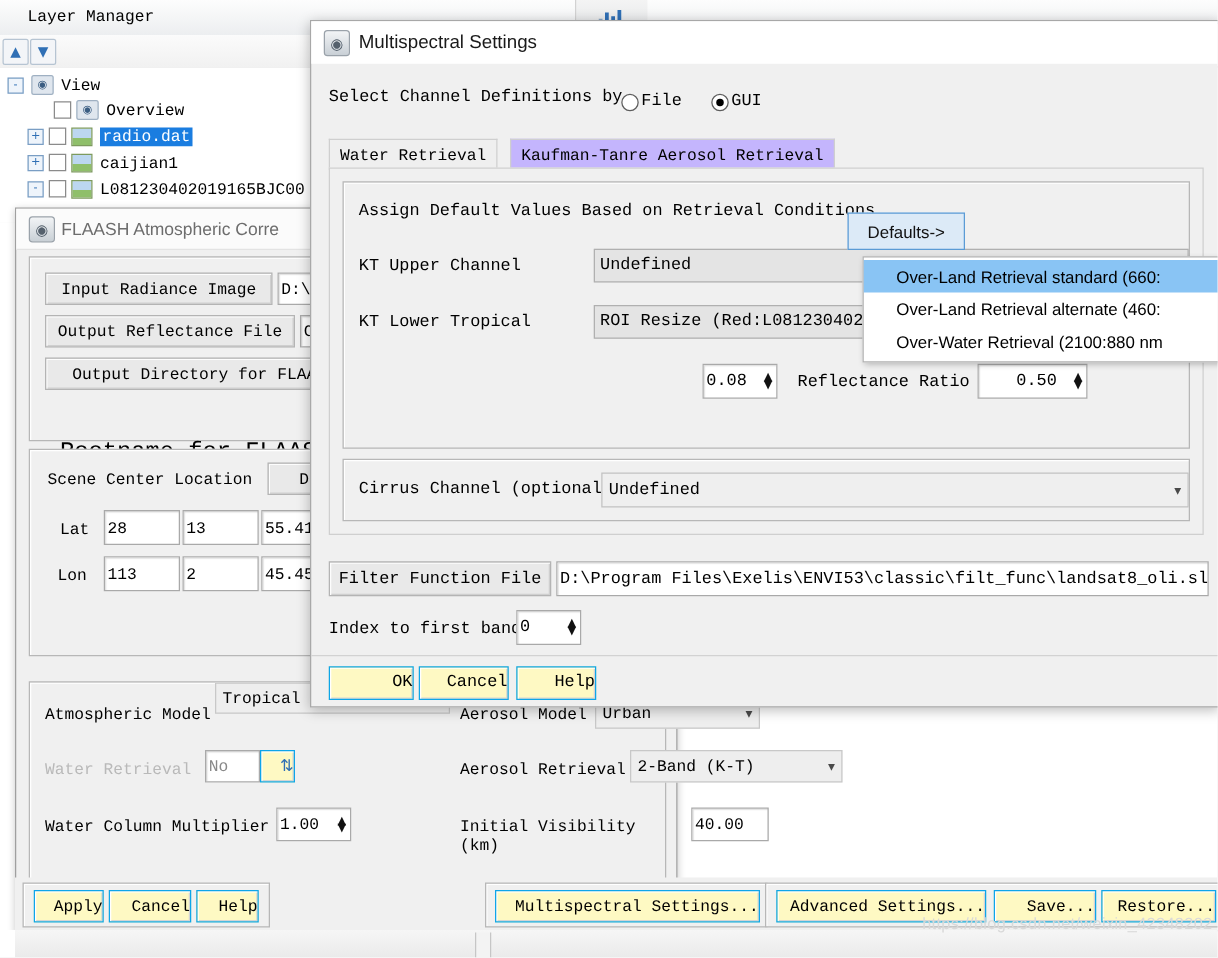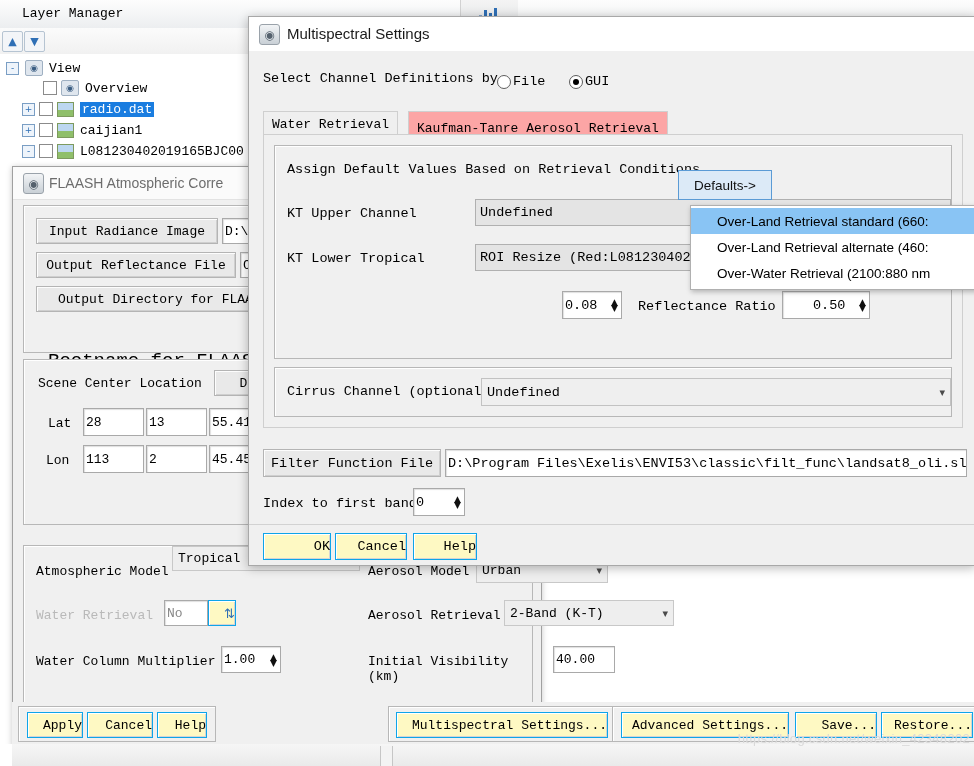--- a/index.html
+++ b/index.html
@@ -103,21 +103,21 @@
   #ms-title{position:absolute;left:0;top:0;width:100%;height:34px;background:#ffffff;}
   #ms-title .t{position:absolute;left:38px;top:8px;font-size:15px;color:#1a1a1a;
                font-family:"Liberation Sans","DejaVu Sans",sans-serif;}
   .radio{width:12px;height:12px;border-radius:50%;border:1px solid #5d5d5d;
          background:#fff;display:flex;align-items:center;justify-content:center;}
   .radio i{width:6px;height:6px;border-radius:50%;background:#000;display:block;}
 
   .tab{height:24px;display:flex;align-items:center;padding:0 8px;
        font-size:13px;white-space:nowrap;}
   .tab.inact{background:#efefef;border:1px solid #cfcfcf;border-bottom:none;}
-  .tab.act{background:#fca5a5;border:1px solid #cfcfcf;border-bottom:1px solid #fff;align-items:flex-end;}
+  .tab.act{background:#c4b5fd;border:1px solid #cfcfcf;border-bottom:1px solid #fff;}
 
   
   #ddmenu{left:690px;top:205px;width:286px;background:#fff;
           border:1px solid #b0b0b0;box-shadow:1px 2px 5px rgba(0,0,0,.25);
           padding:2px 0 3px 0;}
   .mi{height:26px;display:flex;align-items:center;padding-left:26px;
       font-family:"Liberation Sans","DejaVu Sans",sans-serif;font-size:13.5px;
       color:#000;white-space:nowrap;}
   .mi.sel{background:#89c4f4;}
 

